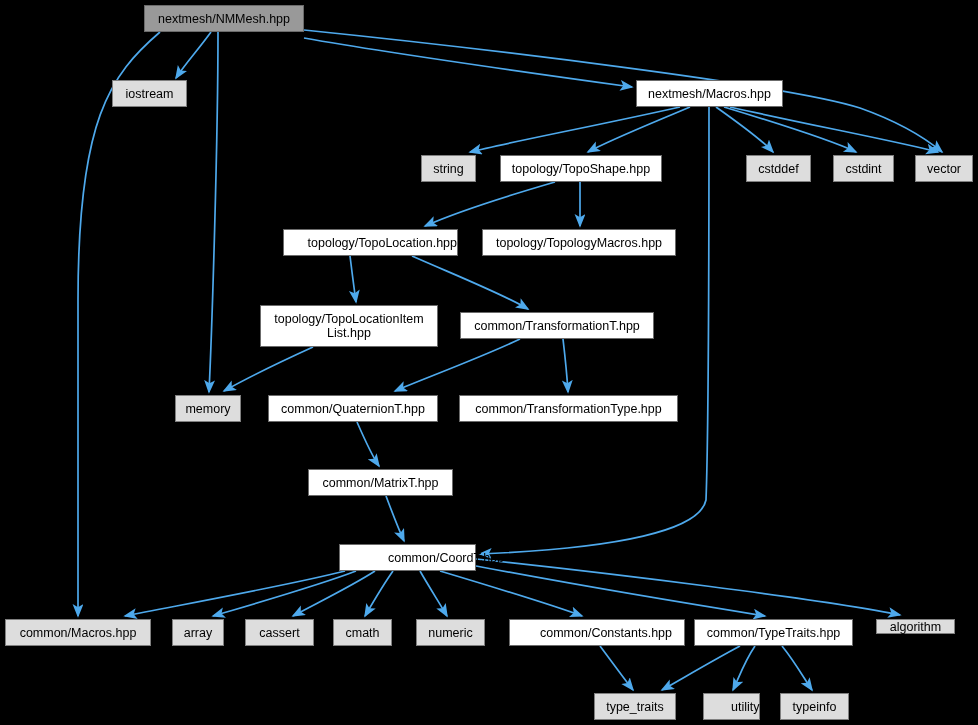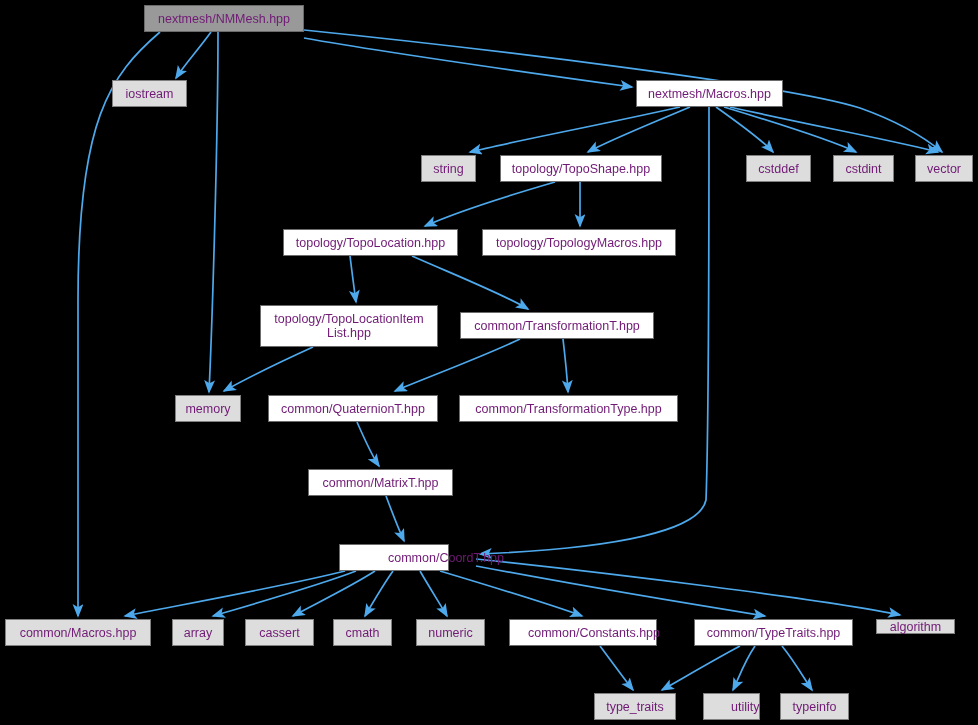--- a/index.html
+++ b/index.html
@@ -1,21 +1,21 @@
 <!DOCTYPE html>
 <html><head>
 <meta charset="utf-8">
 <style>
   html,body{margin:0;padding:0;background:#000;}
   #stage{position:relative;width:978px;height:725px;background:#000;overflow:hidden;
          font-family:"Liberation Sans",sans-serif;}
   #edges{position:absolute;left:0;top:0;width:978px;height:725px;}
   .node{position:absolute;box-sizing:border-box;display:flex;align-items:center;
         justify-content:center;text-align:center;line-height:1.12;
-        font-family:"Liberation Sans",sans-serif;font-size:12.5px;color:#701a75;
+        font-family:"Liberation Sans",sans-serif;font-size:12.5px;color:#000000;
         border:1px solid #808080;white-space:pre;}
   .node.sys{background:#dddddd;}
   .node.proj{background:#ffffff;border:1px solid #6b6b6b;}
   .node.root{background:#999999;border:1px solid #6b6b6b;}
   .node .lbl{display:block;width:100%;}
 </style>
 </head>
 <body>
 
 <div id="stage">
@@ -62,35 +62,35 @@
   </svg>
   <div id="node-layer">
       <div class="node root" style="left: 144px; top: 5px; width: 160px; height: 27px;"><span class="lbl">nextmesh/NMMesh.hpp</span></div>
       <div class="node sys" style="left: 112px; top: 80px; width: 75px; height: 27px;"><span class="lbl">iostream</span></div>
       <div class="node proj" style="left: 636px; top: 80px; width: 147px; height: 27px;"><span class="lbl">nextmesh/Macros.hpp</span></div>
       <div class="node sys" style="left: 421px; top: 155px; width: 55px; height: 27px;"><span class="lbl">string</span></div>
       <div class="node proj" style="left: 500px; top: 155px; width: 162px; height: 27px;"><span class="lbl">topology/TopoShape.hpp</span></div>
       <div class="node sys" style="left: 746px; top: 155px; width: 65px; height: 27px;"><span class="lbl">cstddef</span></div>
       <div class="node sys" style="left: 833px; top: 155px; width: 61px; height: 27px;"><span class="lbl">cstdint</span></div>
       <div class="node sys" style="left: 915px; top: 155px; width: 58px; height: 27px;"><span class="lbl">vector</span></div>
-      <div class="node proj" style="left: 283px; top: 229px; width: 175px; height: 27px;"><span class="lbl">topology/TopoLocation.hpp</span></div>
+      <div class="node proj" style="left: 283px; top: 229px; width: 175px; height: 27px; text-align: right;"><span class="lbl">topology/TopoLocation.hpp</span></div>
       <div class="node proj" style="left: 482px; top: 229px; width: 194px; height: 27px;"><span class="lbl">topology/TopologyMacros.hpp</span></div>
       <div class="node proj" style="left: 260px; top: 305px; width: 178px; height: 42px;"><span class="lbl">topology/TopoLocationItem
 List.hpp</span></div>
       <div class="node proj" style="left: 460px; top: 312px; width: 194px; height: 27px;"><span class="lbl">common/TransformationT.hpp</span></div>
       <div class="node sys" style="left: 175px; top: 395px; width: 66px; height: 27px; justify-content: center;"><span class="lbl">memory</span></div>
       <div class="node proj" style="left: 268px; top: 395px; width: 170px; height: 27px;"><span class="lbl">common/QuaternionT.hpp</span></div>
       <div class="node proj" style="left: 459px; top: 395px; width: 219px; height: 27px;"><span class="lbl">common/TransformationType.hpp</span></div>
       <div class="node proj" style="left: 308px; top: 469px; width: 145px; height: 27px;"><span class="lbl">common/MatrixT.hpp</span></div>
-      <div class="node proj" style="left: 339px; top: 544px; width: 110px; height: 27px; padding-left: 48px;"><span class="lbl">common/CoordT.hpp</span></div>
+      <div class="node proj" style="left: 339px; top: 544px; width: 137px; height: 27px; padding-left: 48px;"><span class="lbl">common/CoordT.hpp</span></div>
       <div class="node sys" style="left: 5px; top: 619px; width: 146px; height: 27px;"><span class="lbl">common/Macros.hpp</span></div>
       <div class="node sys" style="left: 172px; top: 619px; width: 52px; height: 27px;"><span class="lbl">array</span></div>
       <div class="node sys" style="left: 245px; top: 619px; width: 69px; height: 27px;"><span class="lbl">cassert</span></div>
       <div class="node sys" style="left: 333px; top: 619px; width: 59px; height: 27px;"><span class="lbl">cmath</span></div>
       <div class="node sys" style="left: 416px; top: 619px; width: 69px; height: 27px;"><span class="lbl">numeric</span></div>
-      <div class="node proj" style="left: 509px; top: 619px; width: 148px; height: 27px; padding-left: 18px;"><span class="lbl">common/Constants.hpp</span></div>
+      <div class="node proj" style="left: 509px; top: 619px; width: 176px; height: 27px; padding-left: 18px;"><span class="lbl">common/Constants.hpp</span></div>
       <div class="node proj" style="left: 694px; top: 619px; width: 159px; height: 27px;"><span class="lbl">common/TypeTraits.hpp</span></div>
       <div class="node sys" style="left: 876px; top: 619px; width: 79px; height: 15px;"><span class="lbl">algorithm</span></div>
       <div class="node sys" style="left: 594px; top: 693px; width: 82px; height: 27px; justify-content: center;"><span class="lbl">type_traits</span></div>
       <div class="node sys" style="left: 703px; top: 693px; width: 57px; height: 27px; padding-left: 27px;"><span class="lbl">utility</span></div>
       <div class="node sys" style="left: 780px; top: 693px; width: 69px; height: 27px;"><span class="lbl">typeinfo</span></div>
     </div>
 </div>
 
 </body></html>

